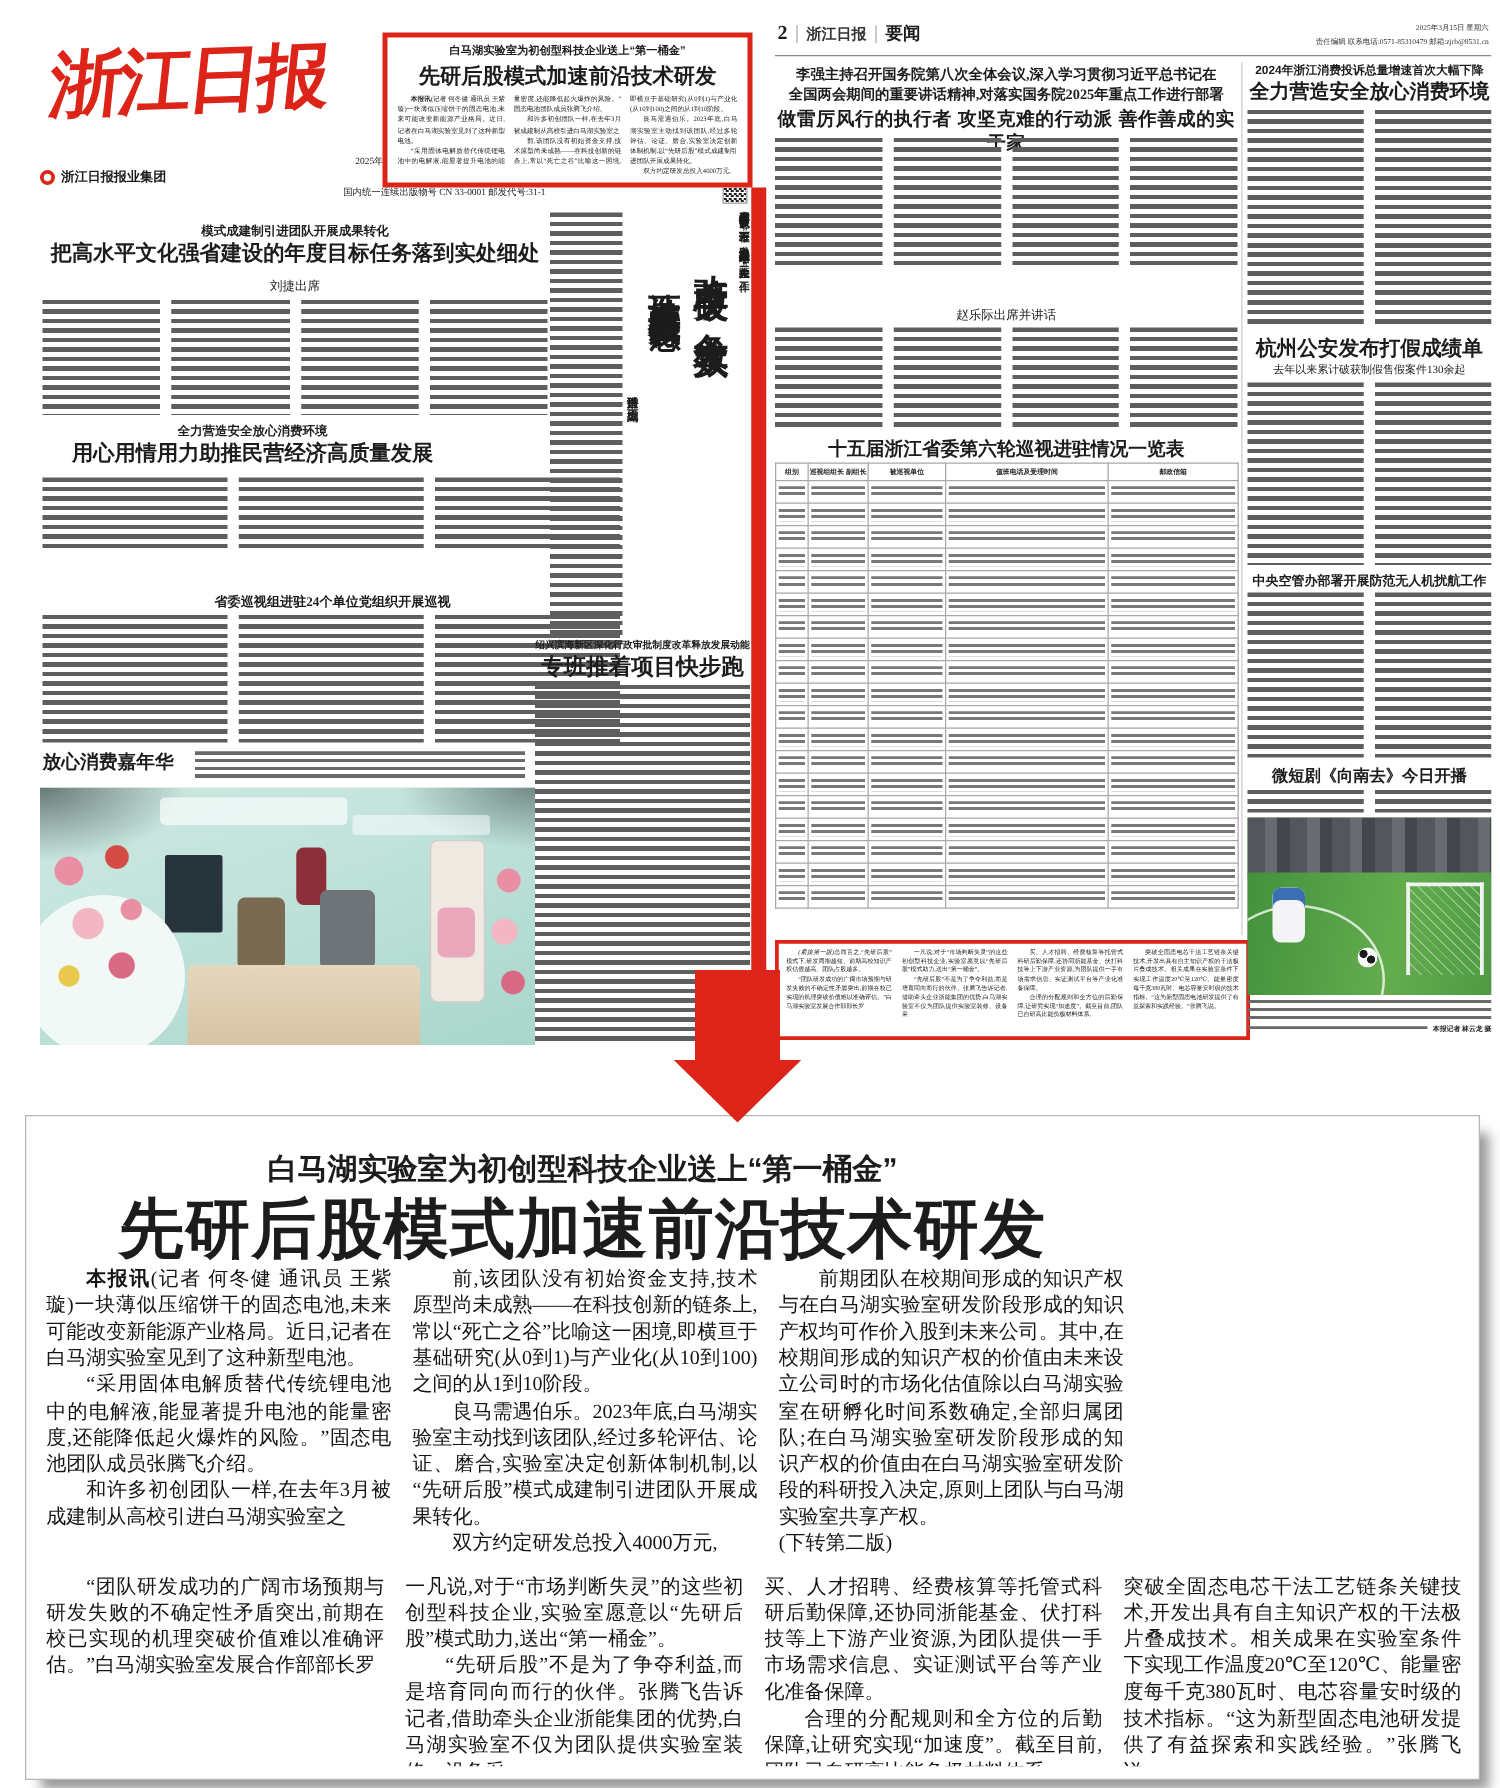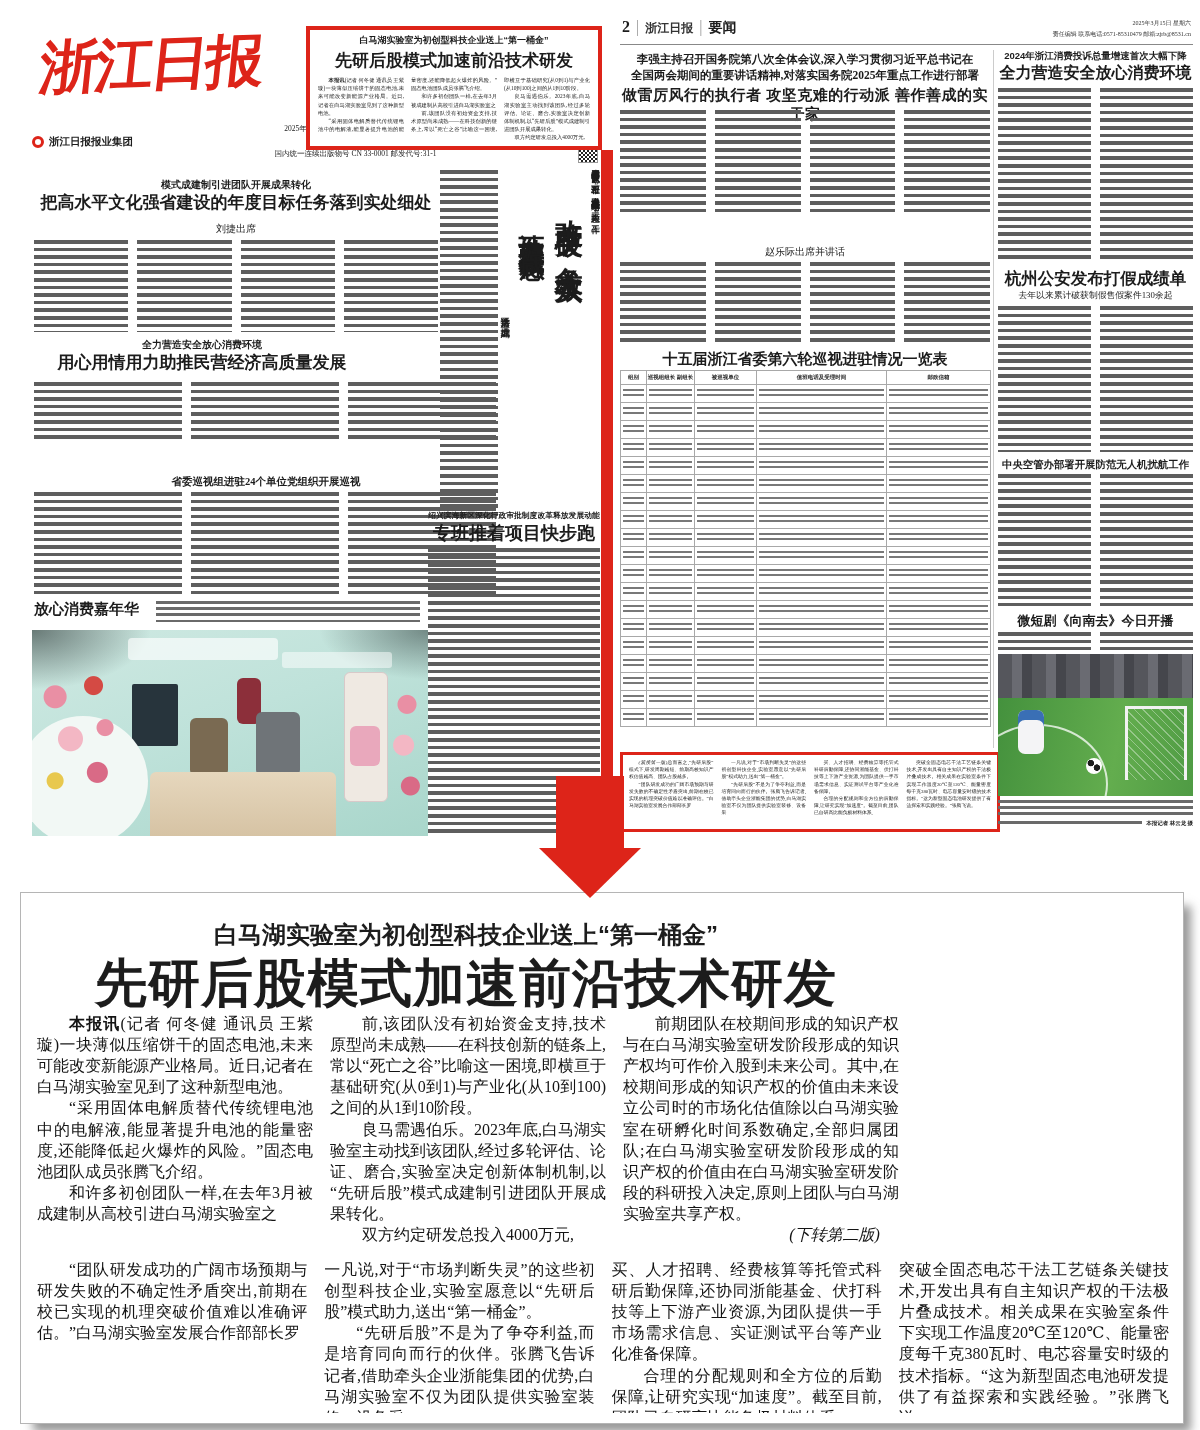--- a/index.html
+++ b/index.html
@@ -32,21 +32,21 @@
   .rail{background:var(--red)}
   
   table.insp{border-collapse:collapse;table-layout:fixed;width:370px}
   table.insp th,table.insp td{border:1px solid #a8a8a8;padding:0;vertical-align:middle}
   table.insp th{font-size:5.5px;font-weight:700;height:14px;text-align:center;font-family:"Liberation Sans",sans-serif}
   table.insp td{height:18px}
   .csim{height:10px;margin:2px 2px;background-image:repeating-linear-gradient(180deg,#787878 0,#787878 2.4px,rgba(0,0,0,0) 2.4px,rgba(0,0,0,0) 5px)}
   
   .panel{background:#fff;border:1px solid #b5b5b5;box-shadow:10px 11px 9px -3px rgba(70,70,70,.55)}
   .fp{margin:0;text-indent:2em;text-align:justify}
-  .turnp{margin:0;text-align:right;padding-right:1.2em;font-style:italic}
+  .turnp{margin:0;padding-right:1.2em;}
   .contlbl{font-style:italic}
   .fcol{overflow:hidden;font-size:16px;line-height:1.32;color:#141414}
   
   .photo1{background:linear-gradient(160deg,#cfe9e2 0%,#bfe2da 45%,#a9d6cb 100%);overflow:hidden}
   .photo2{background:#4a7f3c;overflow:hidden}
   .fig{position:absolute;border-radius:6px}
 </style>
 </head>
 <body>
 

